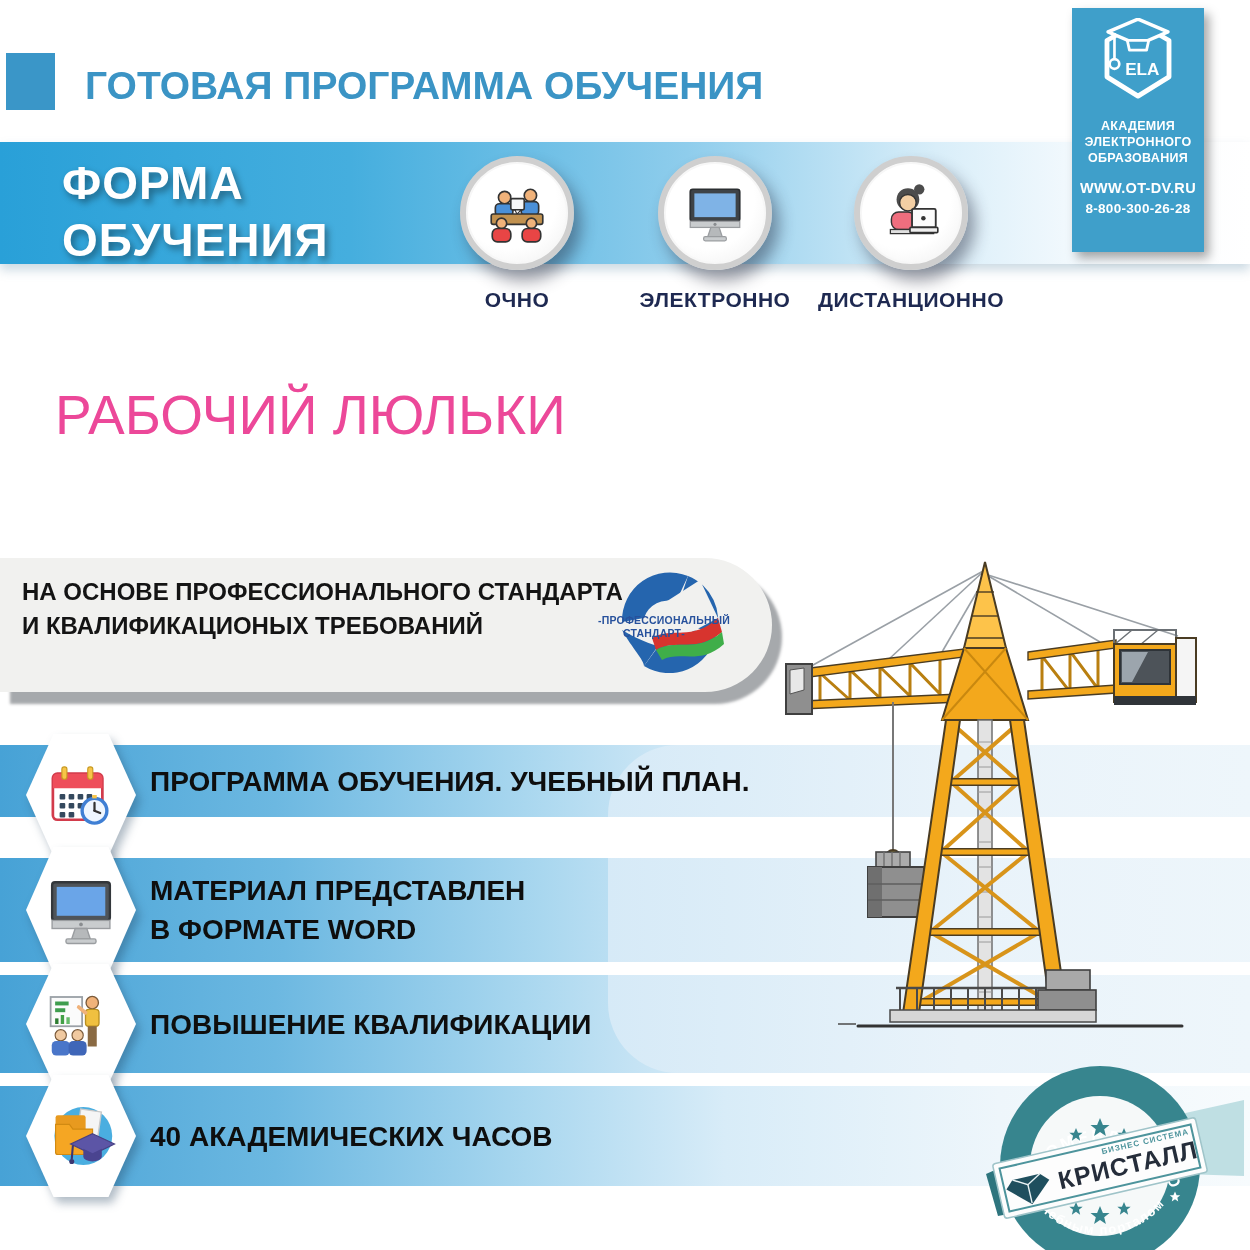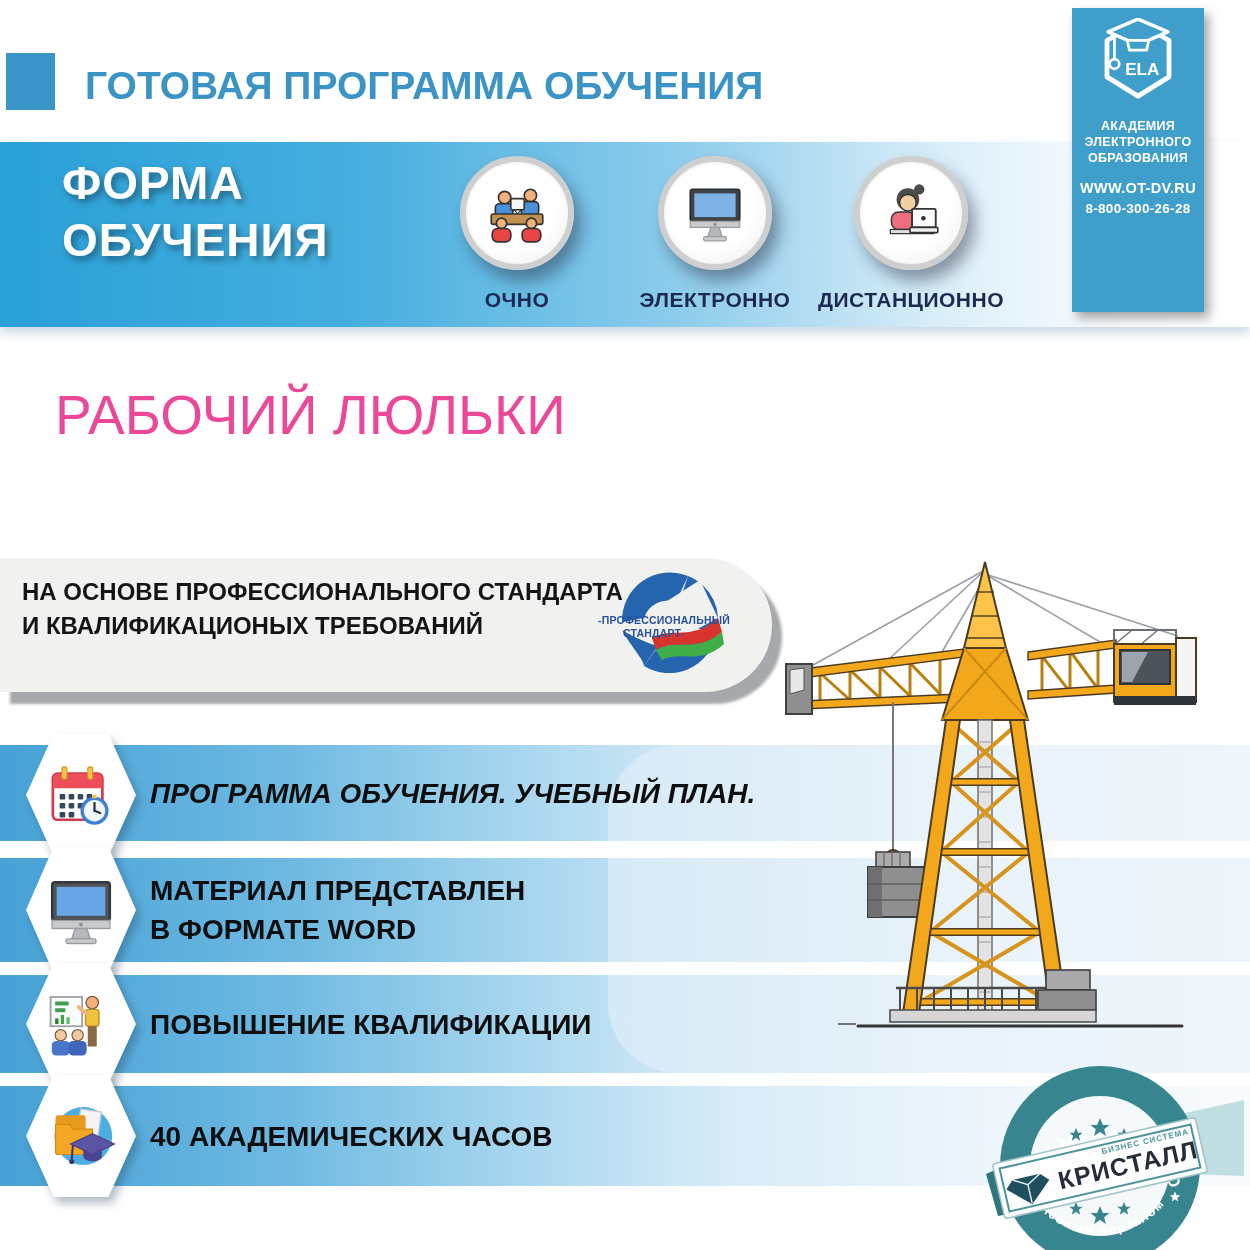--- a/index.html
+++ b/index.html
@@ -8,37 +8,37 @@
     background:#ffffff;font-family:"Liberation Sans",sans-serif;
   }
   .abs{position:absolute;}
 
   
   .header-square{left:6px;top:53px;width:49px;height:57px;background:#3a96c8;}
   .header-title{left:85px;top:64px;font-size:39px;font-weight:700;color:#3b94c5;letter-spacing:0px;white-space:nowrap;}
 
   
   .form-banner{
-    left:0;top:142px;width:1250px;height:185px;
+    left:0;top:142px;width:1250px;height:122px;
     background:linear-gradient(90deg,#29a0d8 0%,#45aede 28%,#8fcdec 55%,#d9eef9 75%,#f7fbfe 88%,#ffffff 100%);
     box-shadow:0 6px 10px rgba(110,150,175,.35);
   }
   .form-banner-title{left:62px;top:13px;color:#ffffff;font-size:46px;line-height:57px;font-weight:800;letter-spacing:1px;text-shadow:3px 4px 7px rgba(0,0,0,.4);}
   .mode-circle{
     top:156px;width:114px;height:114px;border-radius:50%;
     background:radial-gradient(circle at 42% 38%,#ffffff 55%,#ededed 100%);
     border:6px solid #cfcfcf;box-sizing:border-box;
     box-shadow:7px 11px 16px rgba(35,40,60,.45), inset 0 0 0 2px #f7f7f7;
     display:flex;align-items:center;justify-content:center;
   }
   .mode-label{top:288px;width:220px;text-align:center;color:#1e2951;font-size:21px;font-weight:700;letter-spacing:.5px;white-space:nowrap;}
 
   
   .ela-badge{
-    left:1072px;top:8px;width:132px;height:304px;background:#3f9fca;
+    left:1072px;top:8px;width:132px;height:244px;background:#3f9fca;
     box-shadow:5px 6px 10px rgba(0,0,0,.35);
     display:flex;flex-direction:column;align-items:center;z-index:8;
   }
   .ela-name{margin-top:8px;text-align:center;color:#fff;font-weight:700;font-size:12.5px;line-height:16px;letter-spacing:.3px;}
   .ela-site{margin-top:14px;color:#fff;font-weight:700;font-size:14.5px;letter-spacing:.3px;}
   .ela-phone{margin-top:5px;color:#fff;font-weight:700;font-size:13.5px;letter-spacing:.3px;}
 
   
   .course-title{left:55px;top:383px;font-size:55px;font-weight:400;color:#ec4899;white-space:nowrap;}
 
@@ -159,21 +159,21 @@
       <path d="M60,78 C80,66 100,82 126,58 L130,72 C104,94 84,78 64,90 Z" fill="#d7342e"></path>
       <path d="M64,90 C84,78 104,94 130,72 L132,84 C108,106 88,90 70,100 Z" fill="#3fae49"></path>
     </g>
   </svg>
   <div class="abs std-caption">
     <div>-ПРОФЕССИОНАЛЬНЫЙ</div>
     <div>СТАНДАРТ-</div>
   </div>
 </div>
 
-<div class="abs row row1" style="top:745px;height:96px;font-style:italic;">
+<div class="abs row row1" style="top:745px;height:72px;">
   <div class="row-bg"></div>
   <div class="row-overlay"></div>
   <div class="hex-wrap">
     <div class="hex" style="height:122px;">
       <svg width="72" height="72" viewBox="0 0 64 64">
         <rect x="7" y="13" width="44" height="41" rx="4" fill="#ffffff" stroke="#d23b4b" stroke-width="2.4"></rect>
         <path d="M7,17 a4,4 0 0 1 4,-4 h36 a4,4 0 0 1 4,4 v9 H7 Z" fill="#ee4d5a"></path>
         <rect x="15" y="7" width="4.5" height="11" rx="2" fill="#f7c548" stroke="#c99a20" stroke-width="1"></rect>
         <rect x="38" y="7" width="4.5" height="11" rx="2" fill="#f7c548" stroke="#c99a20" stroke-width="1"></rect>
         <g fill="#34495e">

